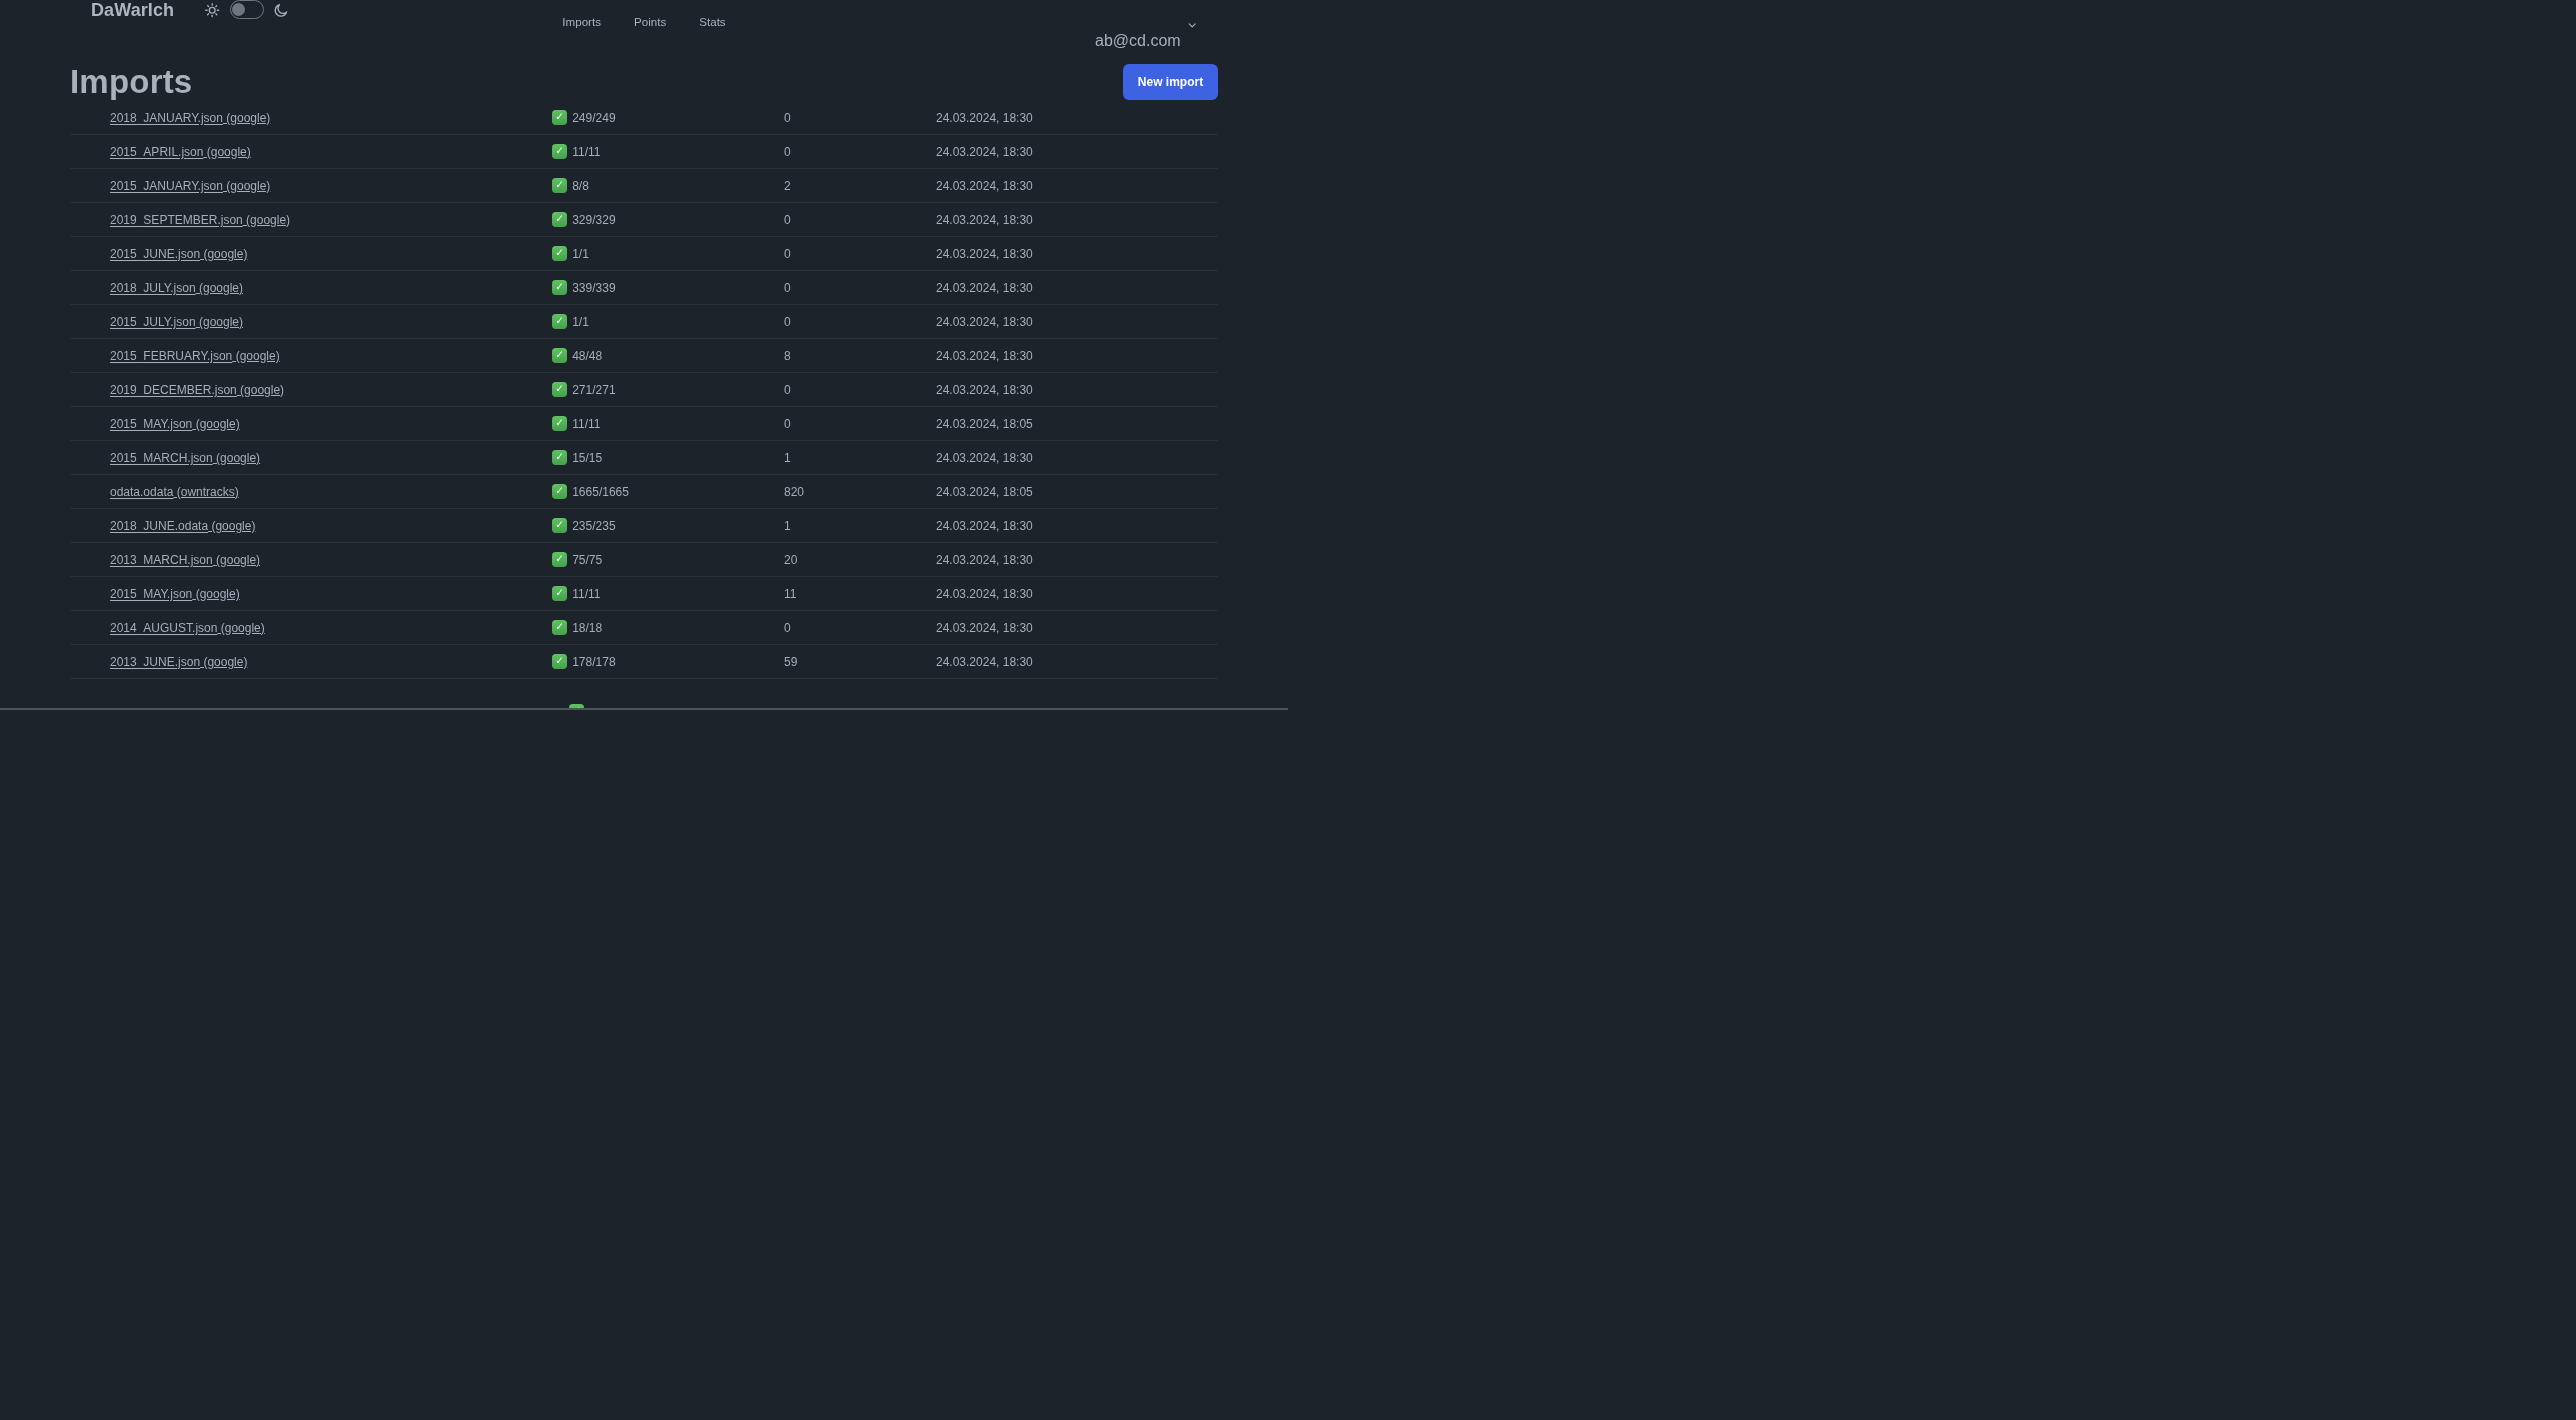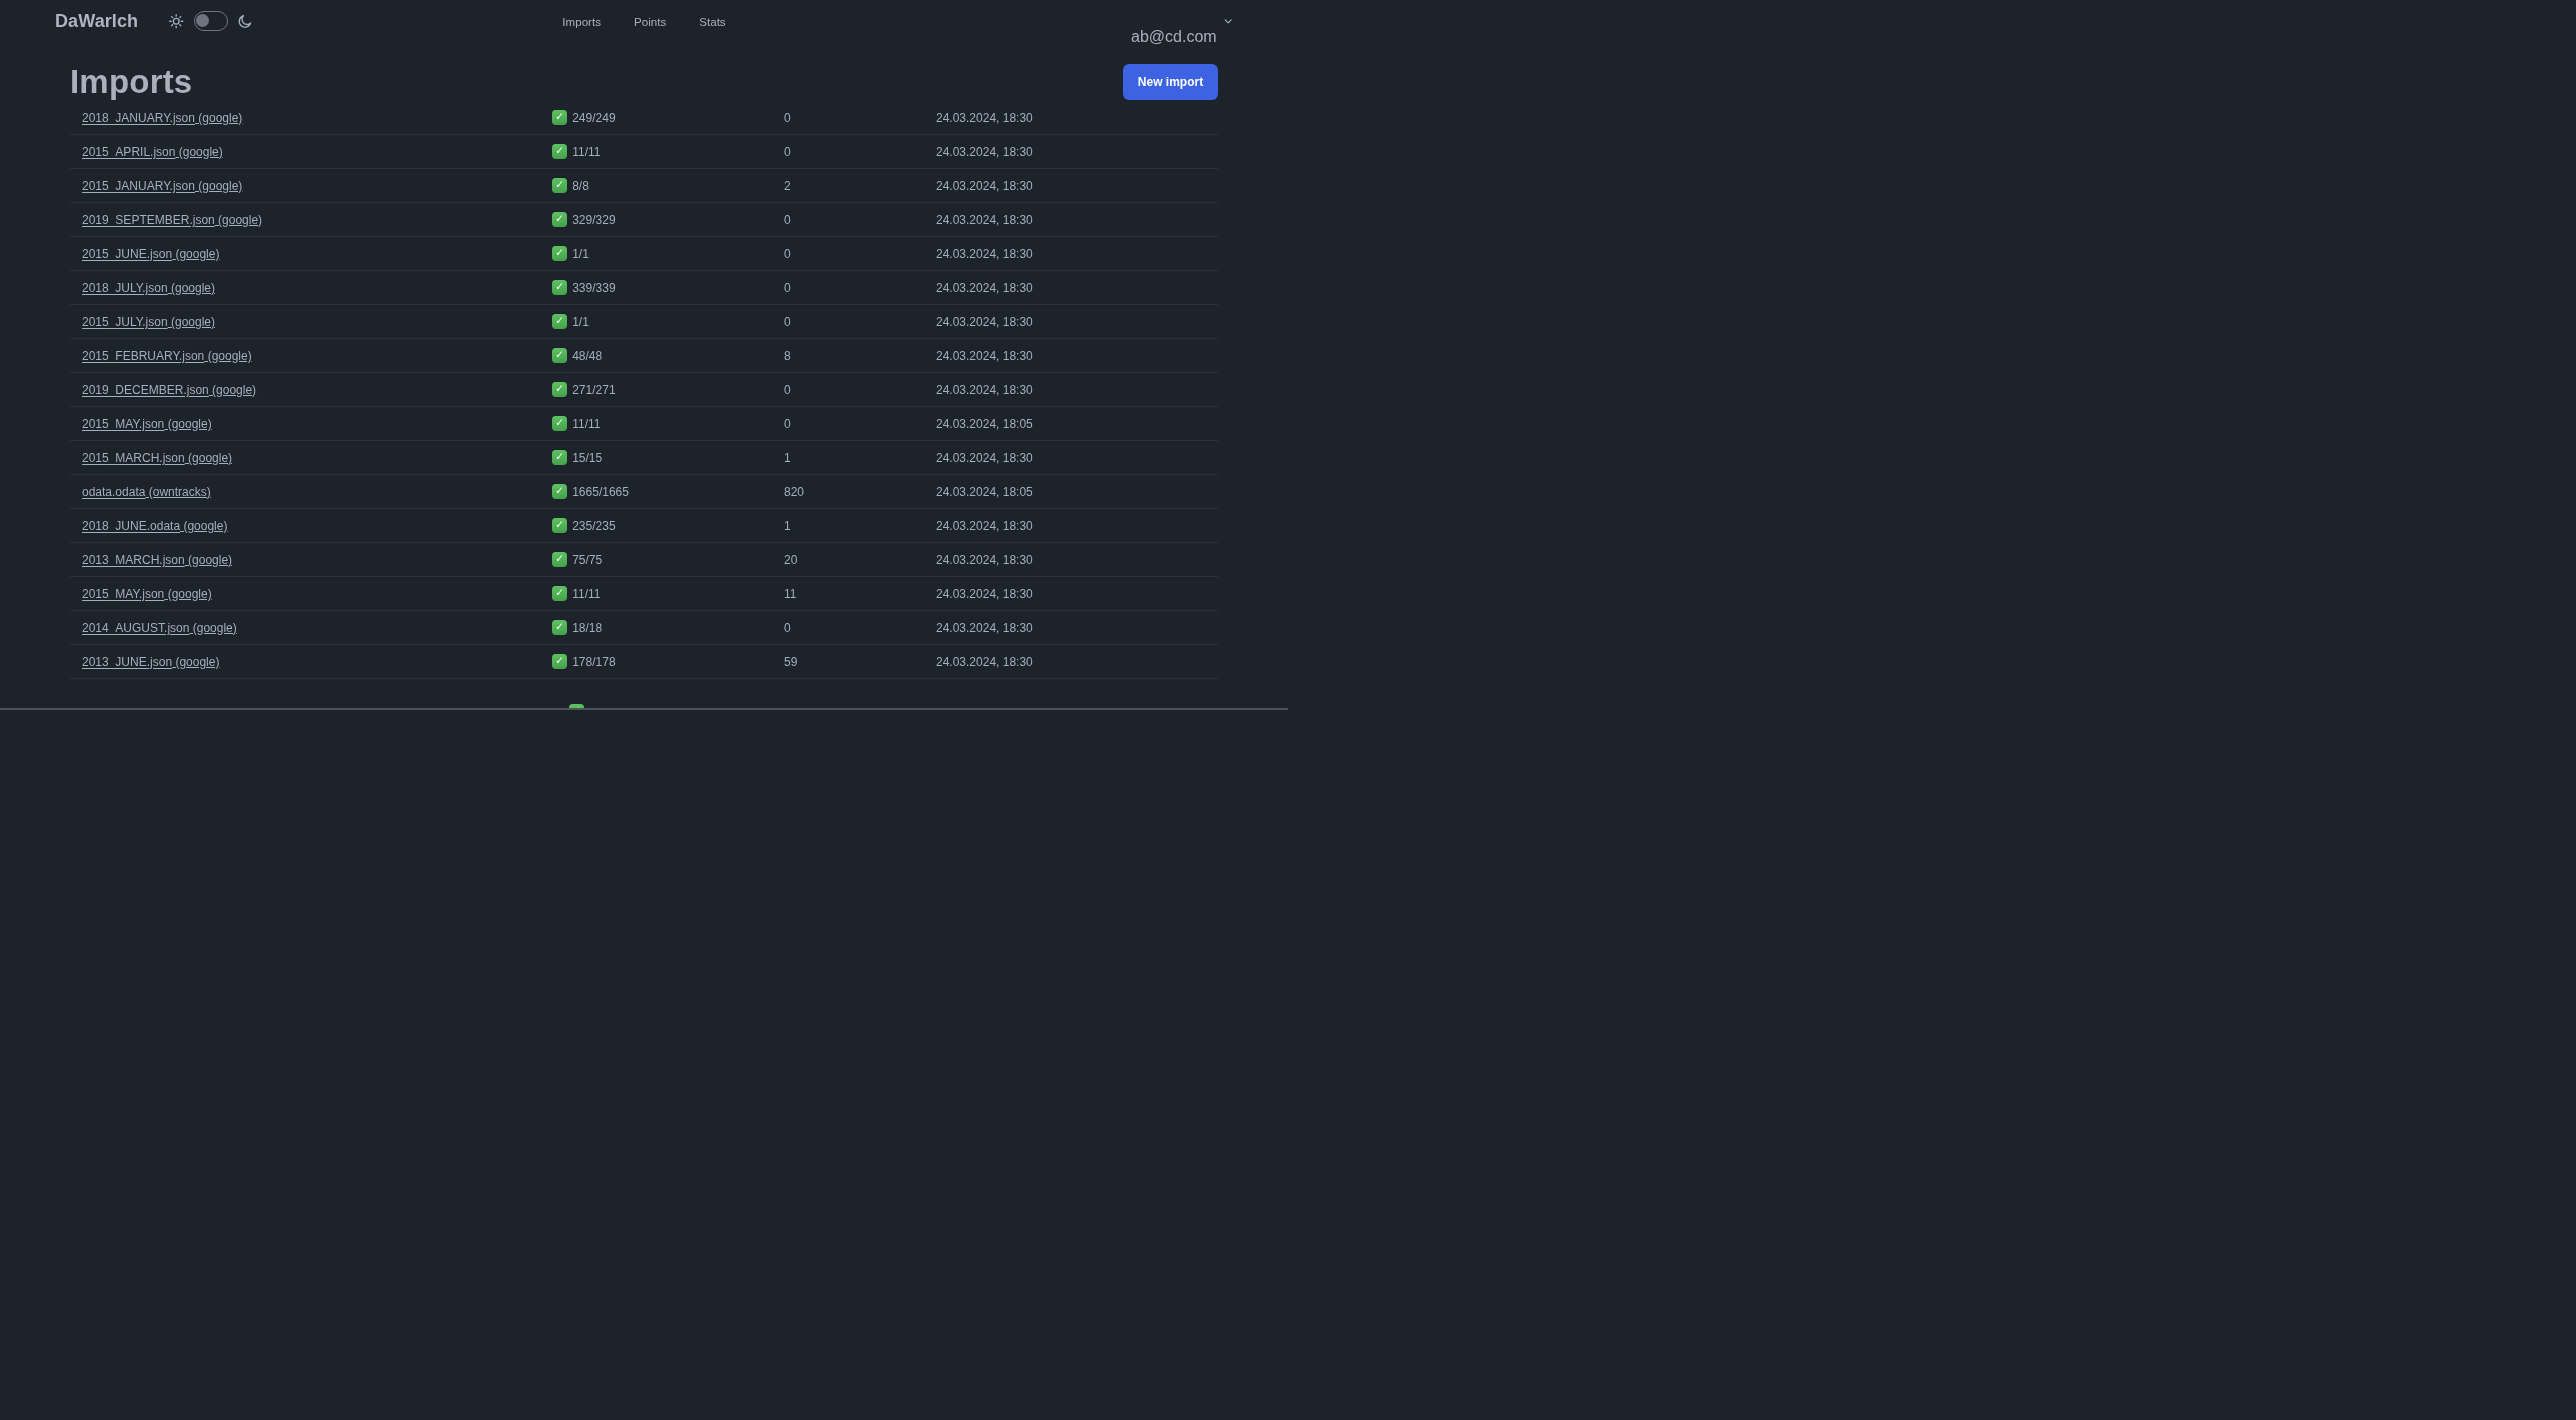--- a/index.html
+++ b/index.html
@@ -7,21 +7,21 @@
     --primary:#3d63e3; --green:#53b158;
   }
   *{margin:0;padding:0;box-sizing:border-box;}
   html,body{width:1288px;height:710px;overflow:hidden;}
   body{
     background:var(--bg); color:var(--text);
     font-family:"Liberation Sans","DejaVu Sans",sans-serif;
     position:relative;
   }
   
-  .navbar{height:42px;display:flex;align-items:center;padding:0 55px;position:relative;}
+  .navbar{height:42px;display:flex;align-items:flex-start;padding:0 91px;position:relative;}
   .logo{font-size:18px;font-weight:700;color:#aeb4c0;letter-spacing:0.1px;cursor:pointer;}
   .theme-group{display:flex;align-items:center;gap:9px;margin-left:30px;}
   .icon-line{stroke:#a6adbb;fill:none;stroke-width:2;stroke-linecap:round;stroke-linejoin:round;}
   .toggle{width:34px;height:19.4px;border:1.5px solid #6f7682;border-radius:745px;position:relative;cursor:pointer;background:transparent;}
   .toggle .knob{position:absolute;top:1.5px;left:1.5px;width:13.4px;height:13.4px;border-radius:50%;background:#6e757f;}
   .nav-links{position:absolute;left:50%;top:0;height:42px;transform:translateX(-50%);display:flex;align-items:center;gap:30px;}
   .nav-link{font-size:11.6px;color:#aab0bc;cursor:pointer;padding:3px 1.5px;}
   .user-menu{margin-left:auto;display:flex;align-items:center;gap:6px;cursor:pointer;}
   .user-email{font-size:16px;color:#aab0bc;margin-top:32px;}
   
@@ -33,21 +33,21 @@
     color:#ffffff;font-size:12px;font-weight:600;cursor:pointer;
     font-family:"Liberation Sans","DejaVu Sans",sans-serif;
   }
   
   .table{margin-top:0;}
   .trow{display:grid;grid-template-columns:470px 232px 152px 1fr;padding:0 12px;align-items:center;}
   .thead{height:25px;border-bottom:0.7px solid var(--sep);}
   .th{font-size:9px;font-weight:700;color:var(--muted);align-self:end;padding-bottom:6.7px;}
   .tbody .trow{height:34px;border-bottom:0.7px solid var(--sep);font-size:12px;}
   .cell{white-space:nowrap;overflow:hidden;}
-  .file-link{color:var(--text);text-decoration:underline;text-underline-offset:2.2px;cursor:pointer;}
+  .file-link{color:var(--text);text-decoration:underline;text-underline-offset:2.2px;cursor:pointer;margin-left:28px;}
   .source{color:var(--text);text-decoration:underline;}
   .proc{display:flex;align-items:center;gap:5.2px;}
   .check{
     width:15px;height:15px;border-radius:3.7px;flex:0 0 15px;
     background:linear-gradient(#5ec262,#46a24b);
     display:flex;align-items:center;justify-content:center;
     color:#fff;font-size:10.4px;font-weight:700;line-height:1;
   }
   
   .partial-row{position:absolute;left:70px;right:72px;top:698px;height:12px;overflow:hidden;}

